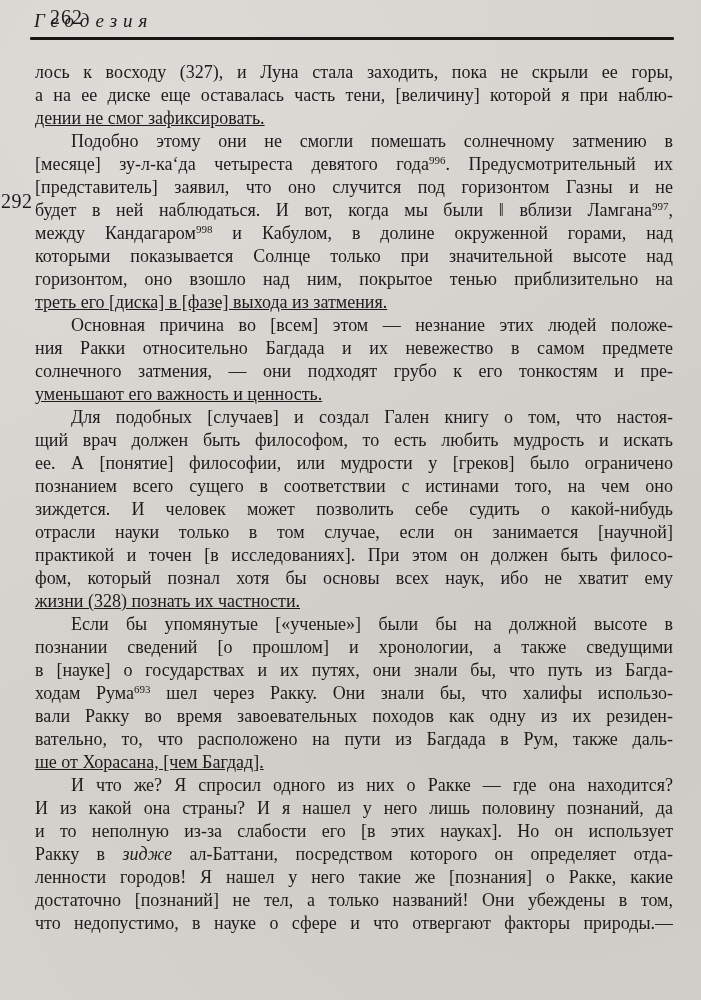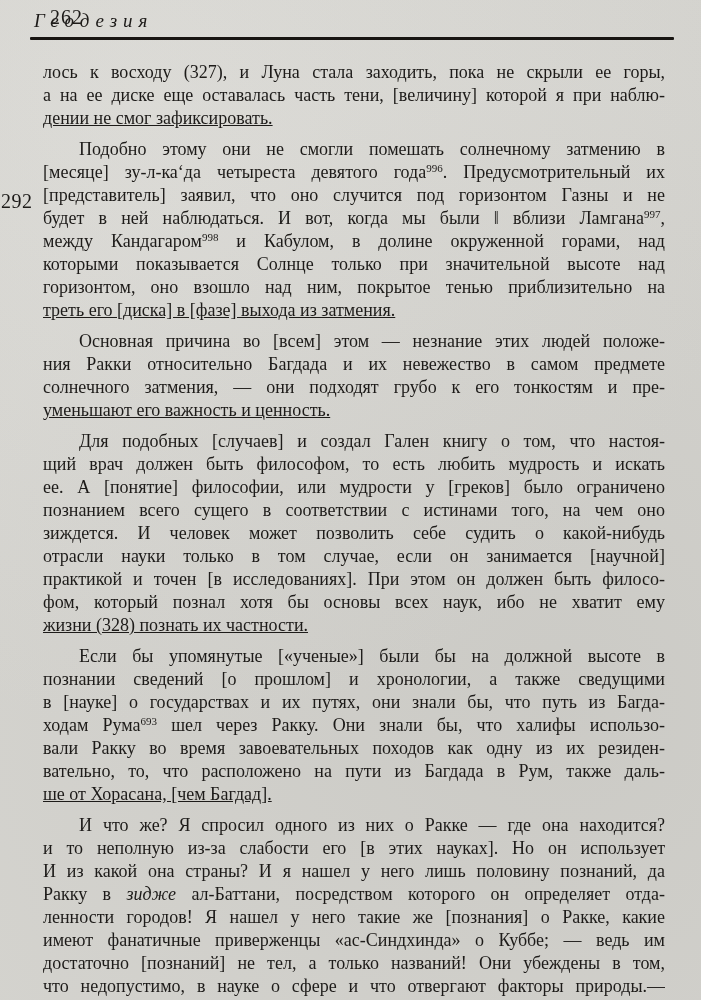--- a/index.html
+++ b/index.html
@@ -46,21 +46,21 @@
     position:absolute;
     left:1px;top:190px;
     font-size:20px;
     letter-spacing:0.5px;
   }
   .page-body{
     margin:21px 28px 0 35px;
     font-size:18px;
     line-height:23px;
   }
-  .paragraph{margin:8px;}
+  .paragraph{margin:0;}
   .line{
     height:23px;
     text-align:justify;
     text-align-last:justify;
     white-space:normal;
     overflow:hidden;
   }
   .line.indent{padding-left:36px;}
   .line.last{text-align-last:left;text-decoration:underline;}
   .line sup{
@@ -119,21 +119,20 @@
       <div class="line indent">Если бы упомянутые [«ученые»] были бы на должной высоте в</div>
       <div class="line">познании сведений [о прошлом] и хронологии, а также сведущими</div>
       <div class="line">в [науке] о государствах и их путях, они знали бы, что путь из Багда-</div>
       <div class="line">ходам Рума<sup>693</sup> шел через Ракку. Они знали бы, что халифы использо-</div>
       <div class="line">вали Ракку во время завоевательных походов как одну из их резиден-</div>
       <div class="line">вательно, то, что расположено на пути из Багдада в Рум, также даль-</div>
       <div class="line last">ше от Хорасана, [чем Багдад].</div>
     </div>
     <div class="paragraph">
       <div class="line indent">И что же? Я спросил одного из них о Ракке — где она находится?</div>
+      <div class="line">И из какой она страны? И я нашел у него лишь половину познаний, да</div>
       <div class="line">и то неполную из-за слабости его [в этих науках]. Но он использует</div>
-      <div class="line">И из какой она страны? И я нашел у него лишь половину познаний, да</div>
       <div class="line">Ракку в <i>зидже</i> ал-Баттани, посредством которого он определяет отда-</div>
       <div class="line">ленности городов! Я нашел у него такие же [познания] о Ракке, какие</div>
-      <div class="line">имеют фанатичные приверженцы «ас-Синдхинда» о Куббе; — ведь им</div>
       <div class="line">достаточно [познаний] не тел, а только названий! Они убеждены в том,</div>
       <div class="line">что недопустимо, в науке о сфере и что отвергают факторы природы.—</div>
     </div>
   </div>
 
 </body></html>

